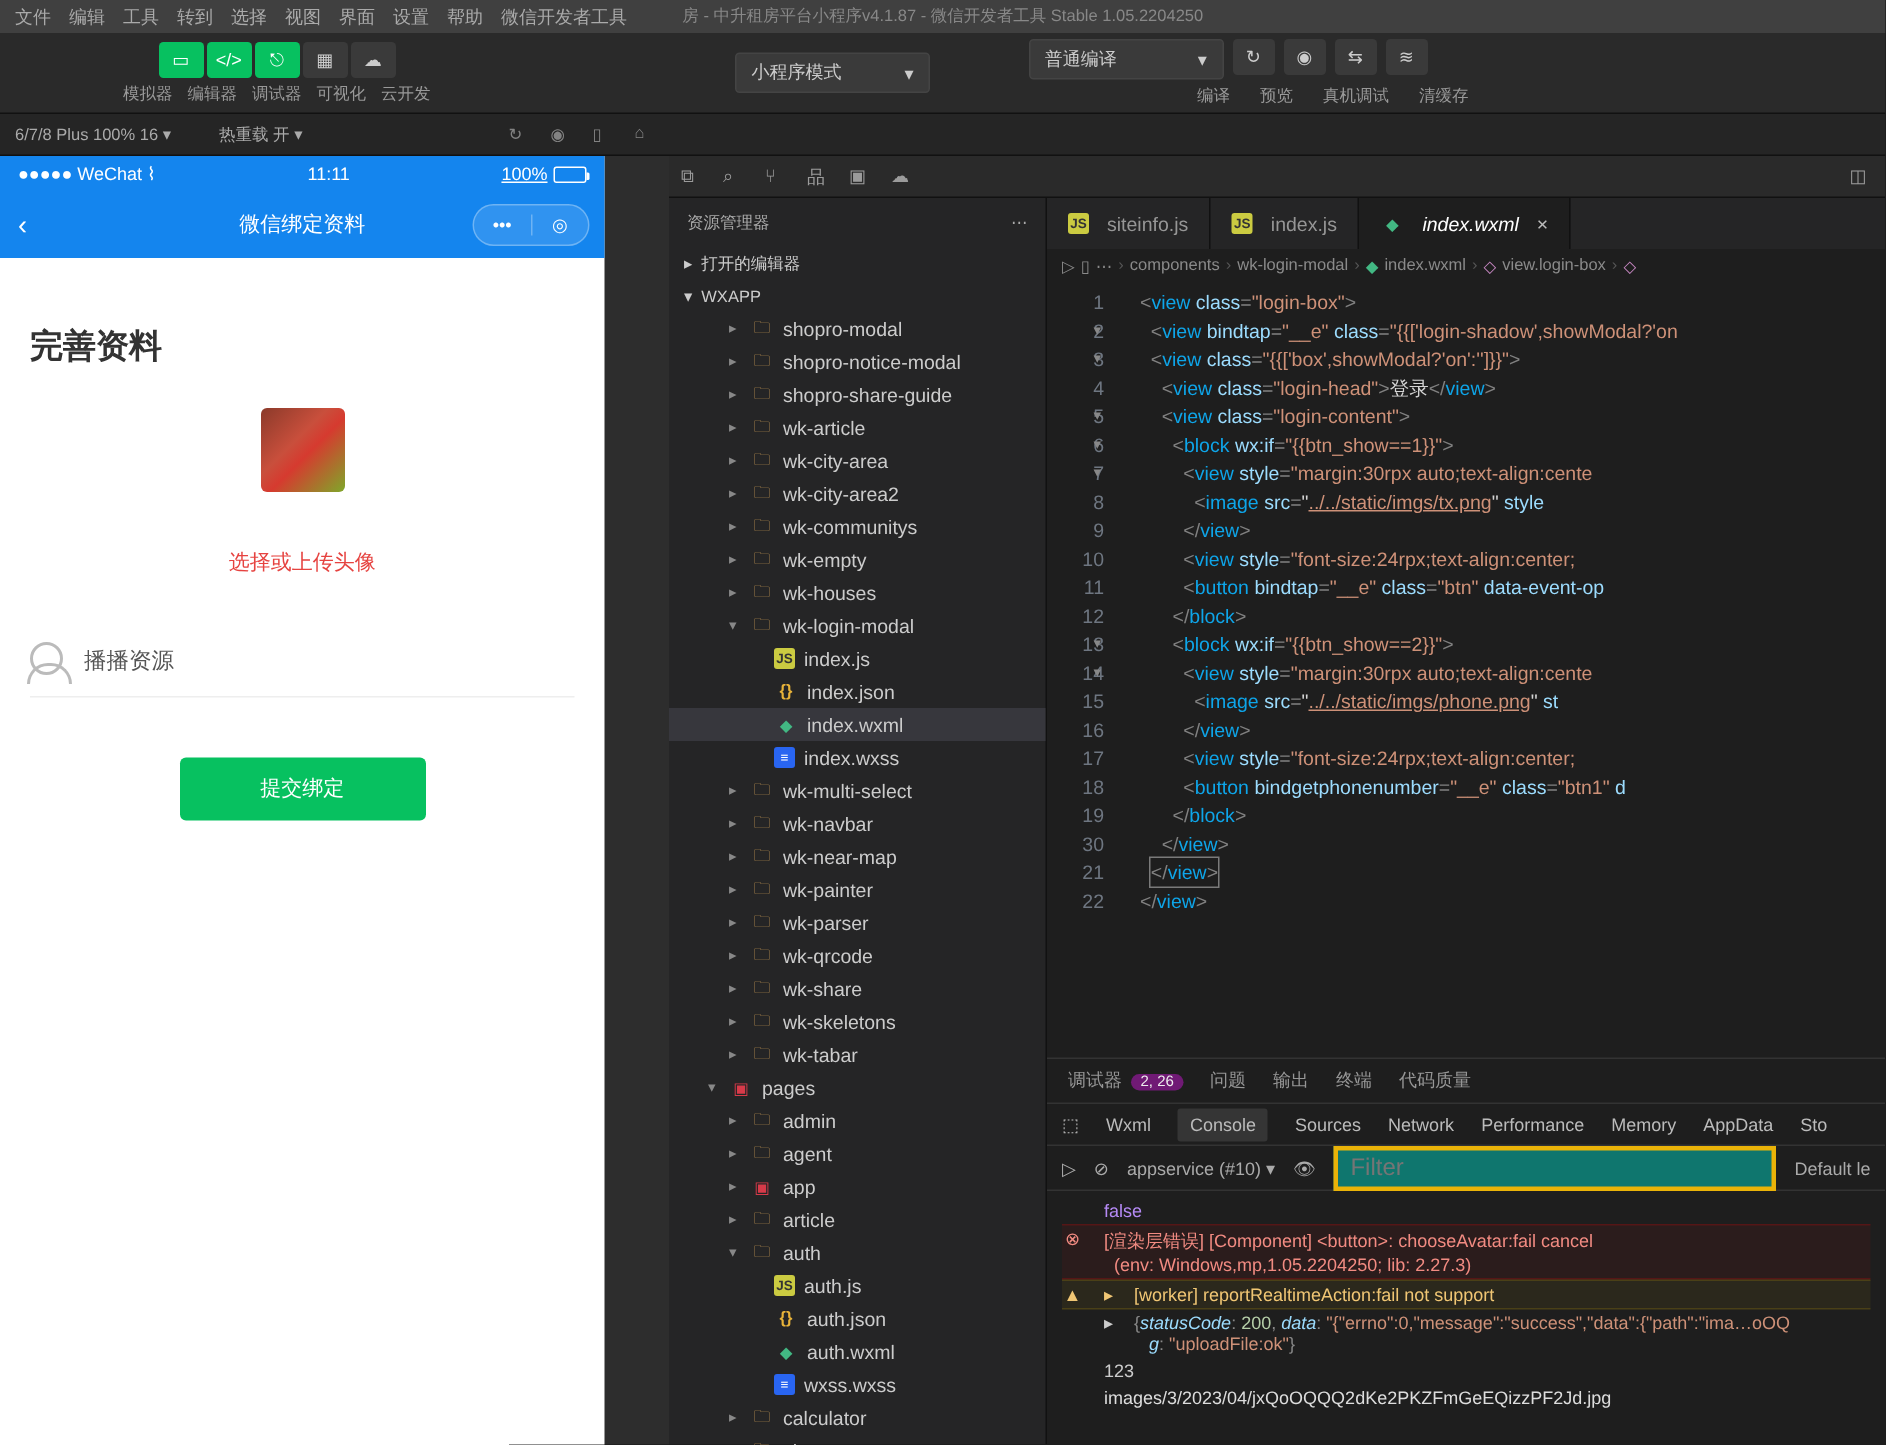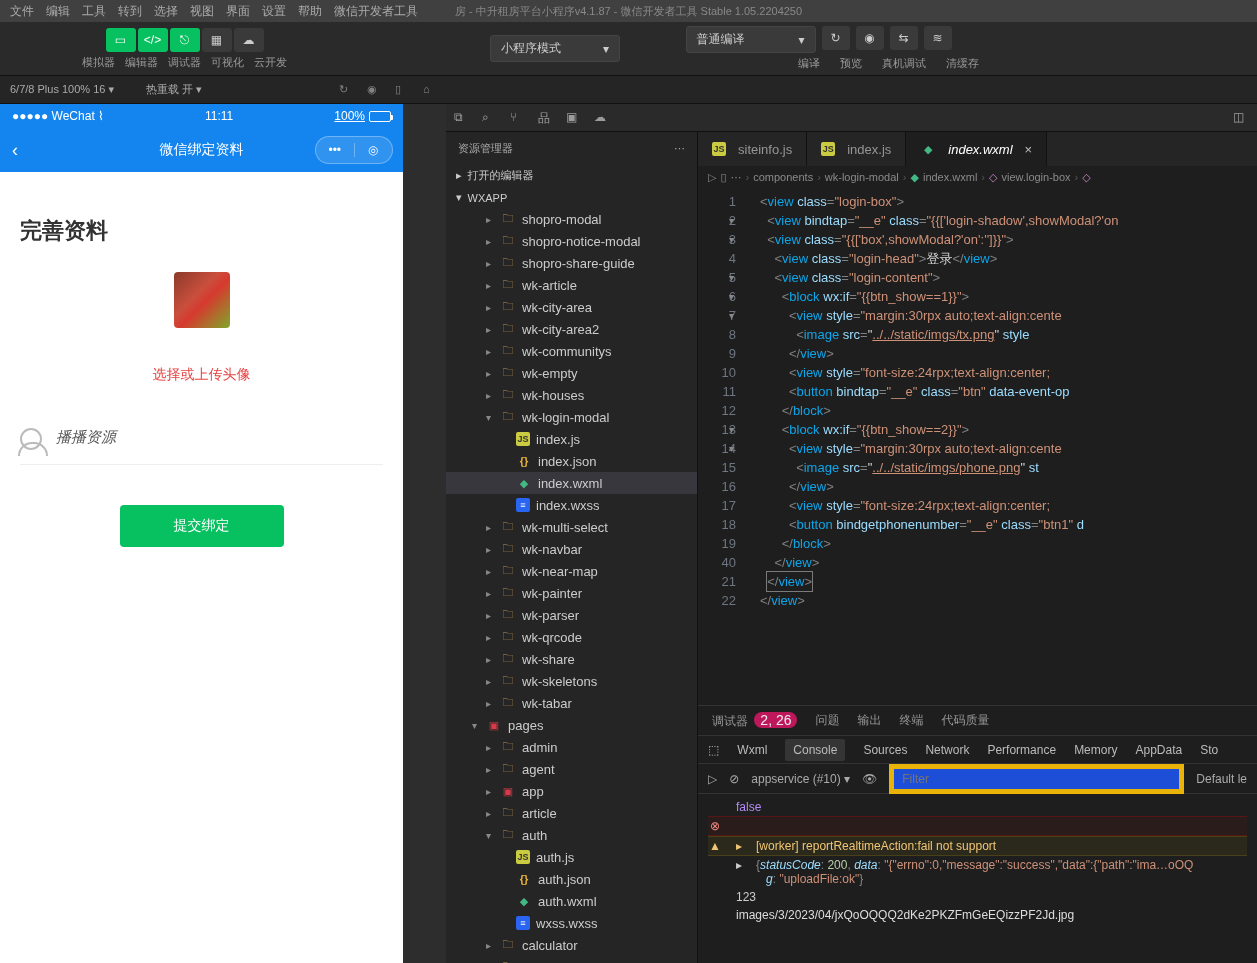--- a/index.html
+++ b/index.html
@@ -40,21 +40,21 @@
 .phone-nav { height: 44px; background: #1485ee; color: #fff; display: flex; align-items: center; position: relative; padding: 0 12px; }
 .phone-back { font-size: 18px; }
 .phone-title { position: absolute; left: 50%; transform: translateX(-50%); font-size: 14px; }
 .phone-capsule { position: absolute; right: 10px; display: flex; background: rgba(255,255,255,.12); border: 1px solid rgba(255,255,255,.3); border-radius: 14px; height: 28px; width: 78px; align-items: center; }
 .capsule-dots { flex: 1; text-align: center; }
 .capsule-target { flex: 1; text-align: center; border-left: 1px solid rgba(255,255,255,.3); }
 .phone-body { padding: 20px; color: #333; }
 .ph-heading { font-size: 22px; font-weight: 600; margin: 24px 0 26px 0; }
 .ph-avatar { width: 56px; height: 56px; margin: 0 auto; background: linear-gradient(135deg,#8b3a2a,#c94f3c 40%,#d63a2f 55%,#7fa82a); border-radius: 4px; display: block; }
 .ph-caption { text-align: center; color: #e64340; margin-top: 38px; font-size: 14px; }
-.ph-row { display: flex; align-items: flex-start; margin-top: 30px; padding: 14px 0; border-bottom: 1px solid #eee; font-style: italic; }
+.ph-row { display: flex; align-items: flex-end; margin-top: 30px; padding: 14px 0; border-bottom: 1px solid #eee; }
 .ph-user-icon { width: 22px; height: 22px; border: 2px solid #bbb; border-radius: 50%; margin-right: 14px; position: relative; }
 .ph-user-icon::after { content:''; position:absolute; bottom:-8px; left:-4px; width:26px; height:12px; border:2px solid #bbb; border-bottom:none; border-radius: 14px 14px 0 0; }
 .ph-submit { background: #07c160; color: #fff; padding: 12px 54px; border-radius: 4px; margin: 40px auto 0; width: fit-content; font-size: 14px; }
 
 
 .explorer { width: 252px; background: #252526; display: flex; flex-direction: column; border-right: 1px solid #111; }
 .explorer-head { height: 32px; display: flex; align-items: center; justify-content: space-between; padding: 0 12px; color: #aaa; font-size: 11px; }
 .explorer-section { padding: 4px 10px; font-size: 11px; color: #ccc; display: flex; align-items: center; gap: 6px; }
 .tree { flex: 1; overflow: auto; font-size: 13px; }
 .tree-item { display: flex; align-items: center; padding: 2px 0 2px 26px; color: #ccc; cursor: pointer; height: 22px; white-space: nowrap; }
@@ -92,25 +92,25 @@
 .attr { color: #9cdcfe; }
 .str { color: #ce9178; }
 .punc { color: #808080; }
 .link { color: #ce9178; text-decoration: underline; }
 .cursor-box { outline: 1px solid #7a7a7a; display: inline-block; }
 
 
 .panel { height: 258px; background: #1e1e1e; border-top: 1px solid #333; display: flex; flex-direction: column; }
 .panel-tabs { height: 30px; display: flex; align-items: center; padding: 0 14px; gap: 18px; font-size: 12px; color: #969696; border-bottom: 1px solid #333; }
 .panel-tabs .pt { cursor: pointer; }
-.panel-tabs .badge { background: #be185d; color: #eee; border-radius: 8px; padding: 0 6px; font-size: 14px; margin-left: 3px; }
+.panel-tabs .badge { background: #701a75; color: #eee; border-radius: 8px; padding: 0 6px; font-size: 10px; margin-left: 3px; }
 .devtabs { height: 28px; display: flex; align-items: center; padding: 0 10px; gap: 18px; font-size: 12px; color: #bbb; border-bottom: 1px solid #333; }
 .devtabs .active { background: #353535; padding: 4px 8px; border-radius: 2px; }
 .console-toolbar { height: 30px; display: flex; align-items: center; padding: 0 10px; gap: 12px; font-size: 12px; color: #aaa; border-bottom: 1px solid #333; }
-.console-filter { background: #1d4ed8; border: 5px solid #eab308; color: #ccc; padding: 3px 8px; flex: 1; font-size: 12px; }
+.console-filter { background: #0f766e; border: 3px solid #eab308; color: #ccc; padding: 3px 8px; flex: 1; font-size: 16px; }
 .console-body { flex: 1; padding: 4px 10px; font-family: Consolas, monospace; font-size: 12px; overflow: hidden; }
 .log { padding: 2px 0; display: flex; gap: 14px; }
 .log.error { color: #f28b82; background: rgba(255,0,0,.06); border-top: 1px solid rgba(255,0,0,.2); border-bottom: 1px solid rgba(255,0,0,.2); }
 .log.warn { color: #f0c674; background: rgba(255,200,0,.06); border-top: 1px solid rgba(255,200,0,.15); border-bottom: 1px solid rgba(255,200,0,.15); }
 .log .glyph { width: 14px; text-align: center; }
 .log .msg { color: inherit; }
 .key { color: #9cdcfe; font-style: italic; }
 .num { color: #b5cea8; }
 .strc { color: #ce9178; }
 .grey { color: #888; }
@@ -477,21 +477,21 @@
               <div style="position:relative;height:19px">10</div>
               <div style="position:relative;height:19px">11</div>
               <div style="position:relative;height:19px">12</div>
               <div style="position:relative;height:19px">13<span class="fold">▾</span></div>
               <div style="position:relative;height:19px">14<span class="fold">▾</span></div>
               <div style="position:relative;height:19px">15</div>
               <div style="position:relative;height:19px">16</div>
               <div style="position:relative;height:19px">17</div>
               <div style="position:relative;height:19px">18</div>
               <div style="position:relative;height:19px">19</div>
-              <div style="position:relative;height:19px">40</div>
+              <div style="position:relative;height:19px">30</div>
               <div style="position:relative;height:19px">21</div>
               <div style="position:relative;height:19px">22</div>
             </div>
           <div class="code-body" id="codebody"><span class="punc">&lt;</span><span class="tag">view</span> <span class="attr">class</span><span class="punc">=</span><span class="str">"login-box"</span><span class="punc">&gt;</span>
   <span class="punc">&lt;</span><span class="tag">view</span> <span class="attr">bindtap</span><span class="punc">=</span><span class="str">"__e"</span> <span class="attr">class</span><span class="punc">=</span><span class="str">"{{['login-shadow',showModal?'on</span>
   <span class="punc">&lt;</span><span class="tag">view</span> <span class="attr">class</span><span class="punc">=</span><span class="str">"{{['box',showModal?'on':'']}}"</span><span class="punc">&gt;</span>
     <span class="punc">&lt;</span><span class="tag">view</span> <span class="attr">class</span><span class="punc">=</span><span class="str">"login-head"</span><span class="punc">&gt;</span>登录<span class="punc">&lt;/</span><span class="tag">view</span><span class="punc">&gt;</span>
     <span class="punc">&lt;</span><span class="tag">view</span> <span class="attr">class</span><span class="punc">=</span><span class="str">"login-content"</span><span class="punc">&gt;</span>
       <span class="punc">&lt;</span><span class="tag">block</span> <span class="attr">wx:if</span><span class="punc">=</span><span class="str">"{{btn_show==1}}"</span><span class="punc">&gt;</span>
         <span class="punc">&lt;</span><span class="tag">view</span> <span class="attr">style</span><span class="punc">=</span><span class="str">"margin:30rpx auto;text-align:cente</span>
@@ -539,20 +539,21 @@
             <input class="console-filter" placeholder="Filter" style="">
             <span>Default le</span>
           </div>
           <div class="console-body">
             <div class="log">
                 <span class="glyph"></span>
                 <span class="msg" style="color:#b58af5">false</span>
               </div>
             <div class="log error">
                 <span class="glyph">⊗</span>
+                <span class="msg"><span>[渲染层错误] [Component] &lt;button&gt;: chooseAvatar:fail cancel</span><br>&nbsp;&nbsp;<span>(env: Windows,mp,1.05.2204250; lib: 2.27.3)</span></span>
               </div>
             <div class="log warn">
                 <span class="glyph">▲</span>
                 <span>▸</span>
                 <span class="msg">[worker] reportRealtimeAction:fail not support</span>
               </div>
             <div class="log">
                 <span class="glyph"></span>
                 <span>▸</span>
                 <span class="msg"><span class="grey">{</span><span class="key">statusCode</span><span class="grey">: </span><span class="num">200</span><span class="grey">, </span><span class="key">data</span><span class="grey">: </span><span class="strc">"{"errno":0,"message":"success","data":{"path":"ima…oOQ</span><br>&nbsp;&nbsp;&nbsp;<span class="key">g</span><span class="grey">: </span><span class="strc">"uploadFile:ok"</span><span class="grey">}</span></span>

